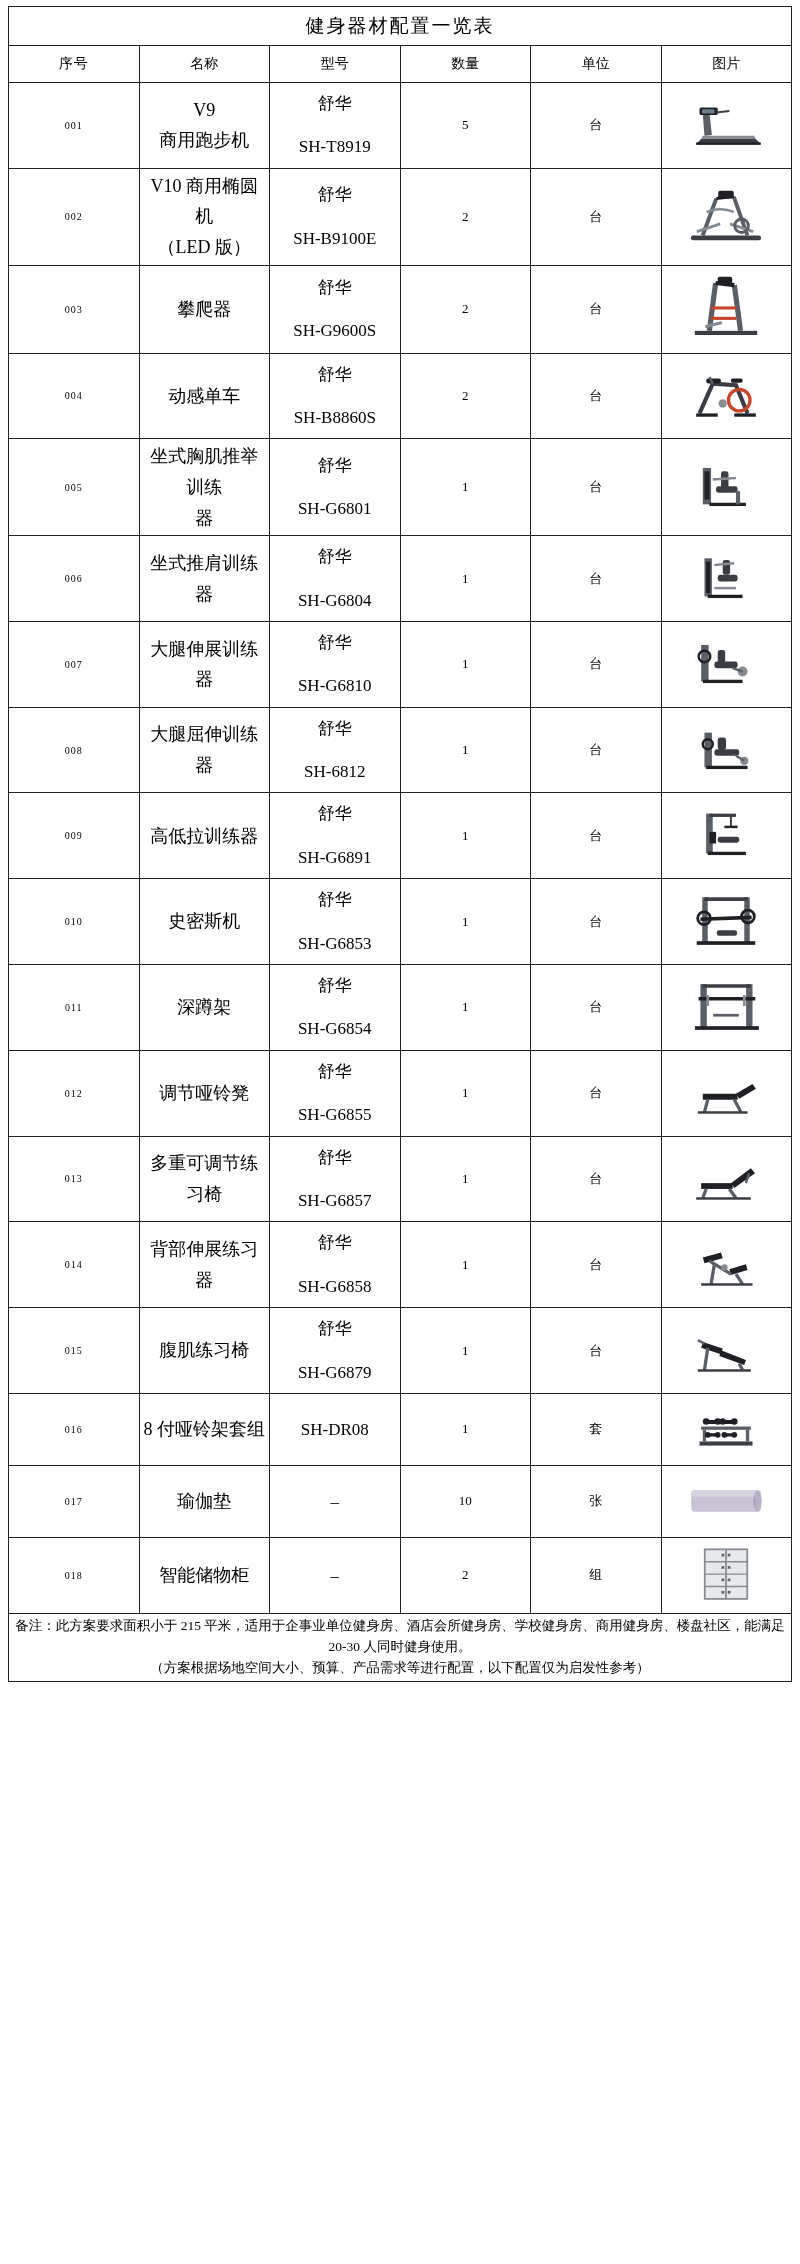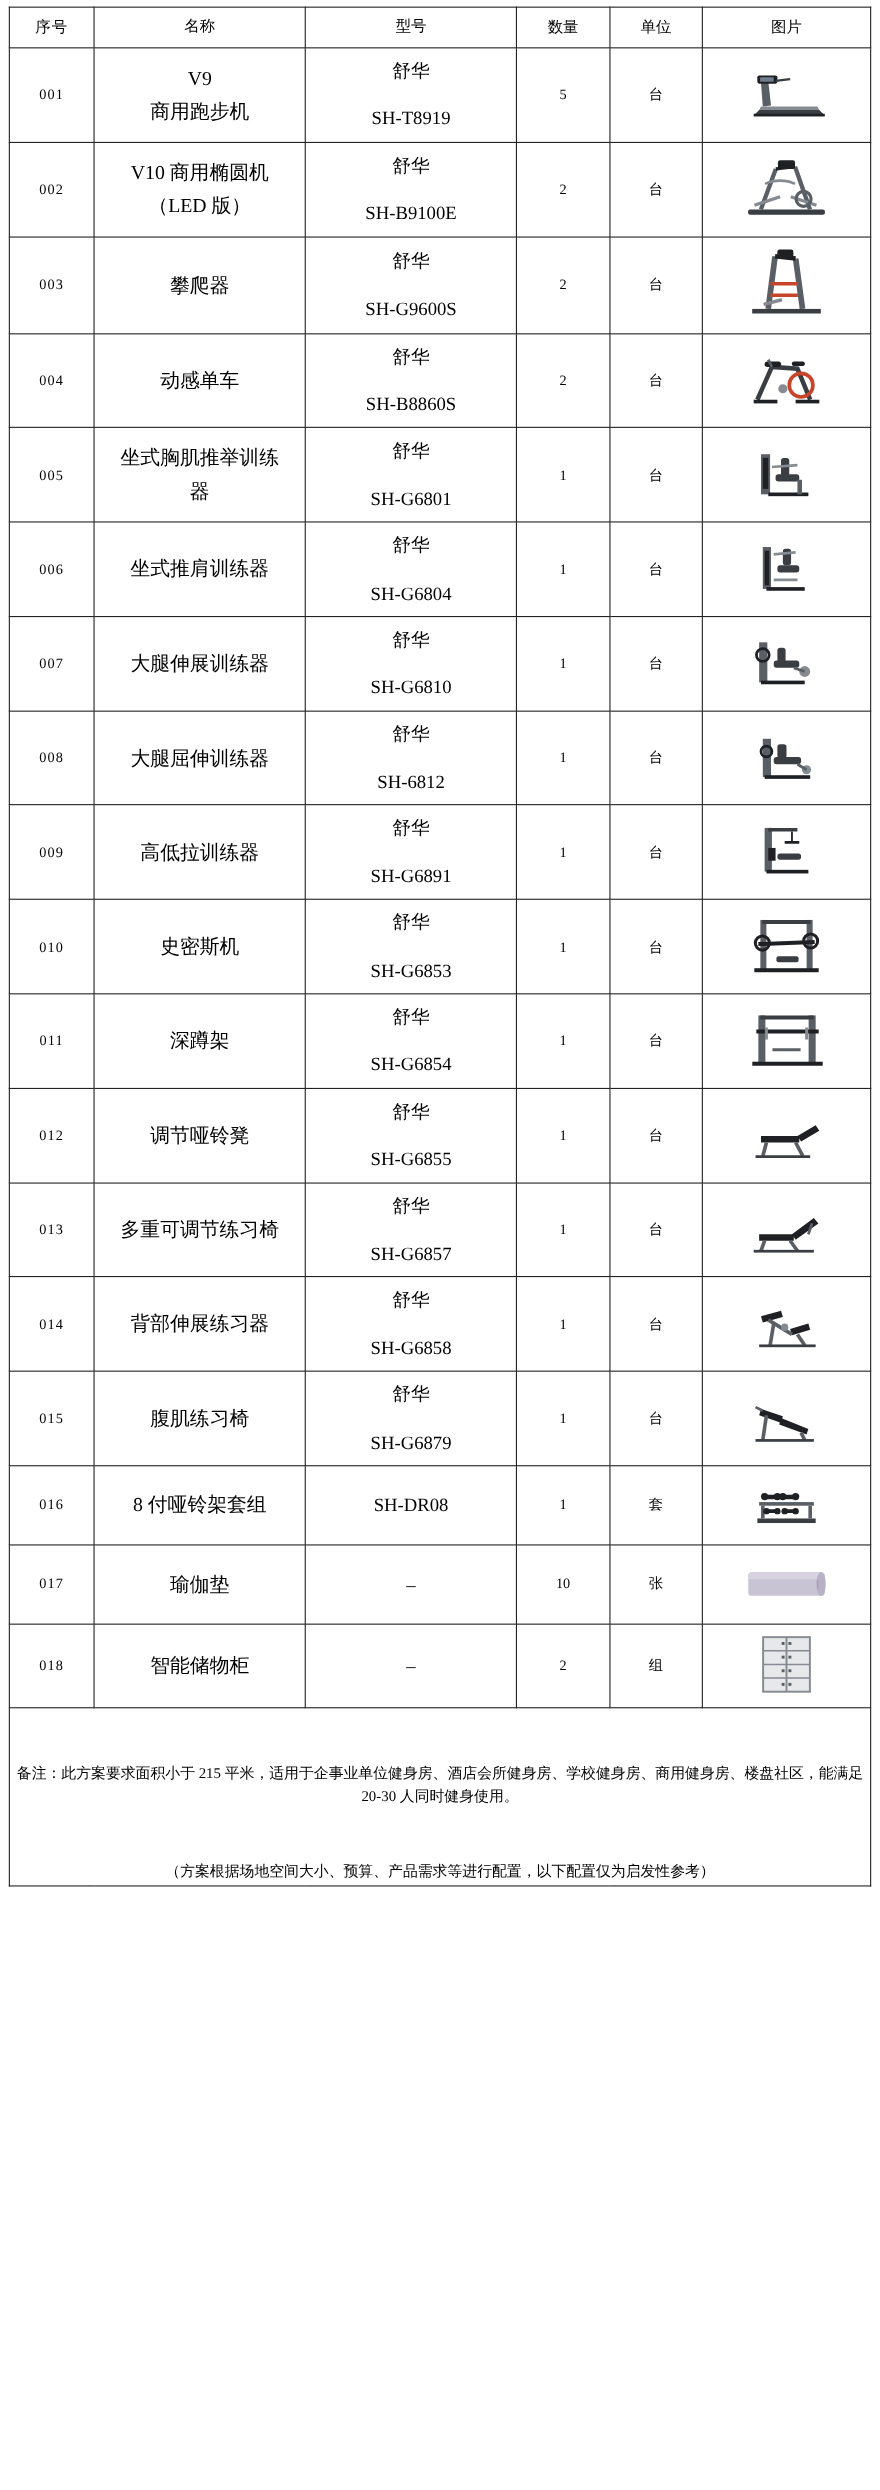--- a/index.html
+++ b/index.html
@@ -31,51 +31,54 @@
     font-weight:bold;
     letter-spacing:2px;
     height:34px;
     font-family:"Liberation Serif", serif;
   }
   .hdr td{
     font-size:14px;
     height:32px;
     font-weight:normal;
   }
-  .c-idx{width:56px;font-size:13px;letter-spacing:1px;}
+  .c-idx{width:56px;font-size:10px;letter-spacing:1px;}
   .c-name{width:150px;font-size:18px;line-height:1.7;}
   .c-model{width:150px;font-size:17px;line-height:2.2;}
   .c-qty{width:62px;font-size:13px;}
   .c-unit{width:62px;font-size:13px;margin-left:45px;}
   .c-img{width:118px;}
   .imgwrap{
     width:100%;
     display:flex;
     align-items:center;
     justify-content:center;
     overflow:hidden;
   }
   .imgwrap svg{display:block;}
   .note{
     font-size:13.5px;
     line-height:1.55;
     text-align:left;
     padding:4px 6px 5px 6px;
   }
-  .note div{white-space:normal;margin-top:47px;}
+  .note div{white-space:normal;}
   .model-line{display:block;}
   .model-line.top{padding-bottom:6px;}
   .name-line{display:block;}
 </style>
 </head>
 <body>
 
 <div class="page">
   <table class="sheet">
     <tbody>
+      <tr>
+        <td class="title-cell" colspan="6">健身器材配置一览表</td>
+      </tr>
       <tr class="hdr">
         <td class="c-idx">序号</td>
         <td class="c-name">名称</td>
         <td class="c-model">型号</td>
         <td class="c-qty">数量</td>
         <td class="c-unit">单位</td>
         <td class="c-img">图片</td>
       </tr>
 
     <tr style="height: 72px;">

